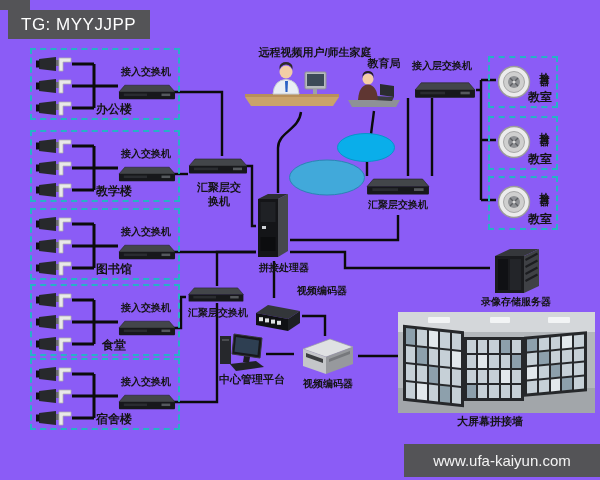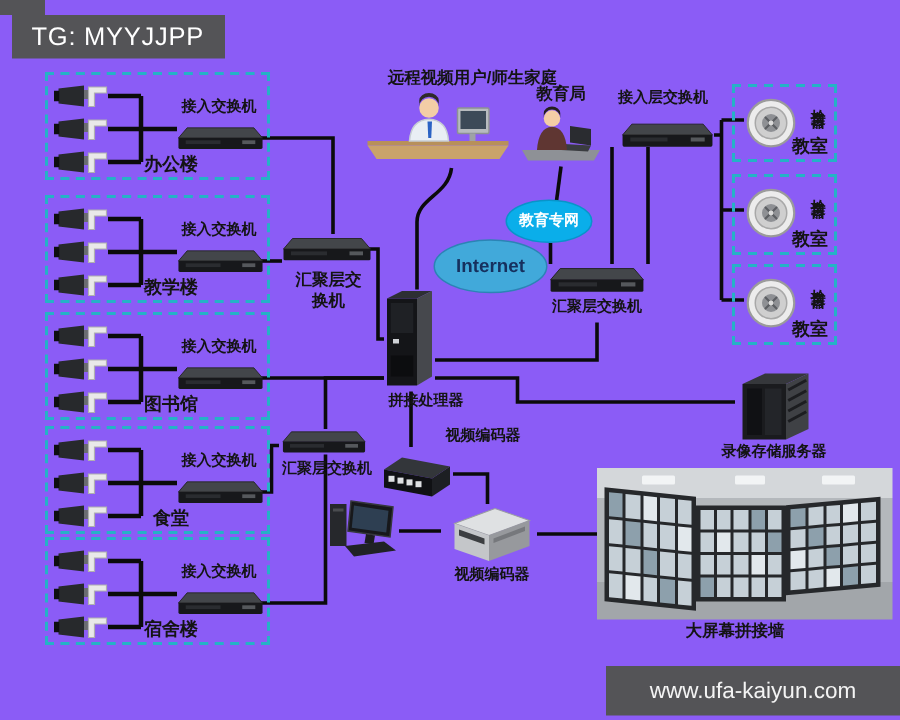--- a/index.html
+++ b/index.html
@@ -156,33 +156,31 @@
   </svg>
 
   <div class="abs corner-strip"></div>
   <div class="abs tag-badge">TG: MYYJJPP</div>
   <div class="abs watermark">www.ufa-kaiyun.com</div>
 
   <div class="lbl left" style="left:230px;top:46px;width:170px;font-size:11px">远程视频用户/师生家庭</div>
   <svg class="abs" style="left:243px;top:60px" width="100" height="52">
       <use href="#person1g"></use>
     </svg>
-  <div class="lbl" style="left:348px;top:57px;width:52px;font-size:11px">教育局</div>
+  <div class="lbl" style="left:358px;top:57px;width:52px;font-size:11px">教育局</div>
   <svg class="abs" style="left:346px;top:70px" width="56" height="42">
       <use href="#person2g"></use>
     </svg>
 
   <svg class="abs" style="left:288px;top:158px" width="78" height="40">
     <ellipse cx="39" cy="19.5" rx="37.5" ry="17.5" fill="#41a9da" stroke="#2b84b5"></ellipse>
   </svg>
-  <div class="abs cloud-text" style="left:288px;top:158px;width:78px;height:38px;color:#16305e;font-size:12.5px">Internet</div>
   <svg class="abs" style="left:336px;top:132px" width="60" height="32">
     <ellipse cx="30" cy="15.5" rx="28.5" ry="14" fill="#0aaeea" stroke="#0894c9"></ellipse>
   </svg>
-  <div class="abs cloud-text" style="left:336px;top:132px;width:60px;height:30px;color:#fff;font-size:10px">教育专网</div>
 
   <div class="bbox" style="top:48px">
     <svg class="cam c1" viewBox="0 0 38 18">
         <use href="#cam"></use>
       </svg>
     <svg class="cam c2" viewBox="0 0 38 18">
         <use href="#cam"></use>
       </svg>
     <svg class="cam c3" viewBox="0 0 38 18">
         <use href="#cam"></use>
@@ -304,20 +302,21 @@
     </svg>
 
   <svg class="abs" style="left:490px;top:248px" width="56" height="46" viewBox="0 0 56 46">
       <use href="#storageg"></use>
     </svg>
   <div class="lbl" style="left:474px;top:296px;width:84px">录像存储服务器</div>
 
   <svg class="abs" style="left:216px;top:330px" width="50" height="42" viewBox="0 0 50 42">
       <use href="#pcg"></use>
     </svg>
+  <div class="lbl" style="left:210px;top:373px;width:84px;font-size:11px">中心管理平台</div>
 
   <svg class="abs" style="left:294px;top:336px" width="64" height="40" viewBox="0 0 64 40">
       <use href="#procg"></use>
     </svg>
   <div class="lbl" style="left:298px;top:378px;width:60px">视频编码器</div>
 
   <div class="cbox" style="top:56px;height:52px">
     <svg class="pickup" viewBox="0 0 34 34">
         <use href="#pickupg"></use>
       </svg>

